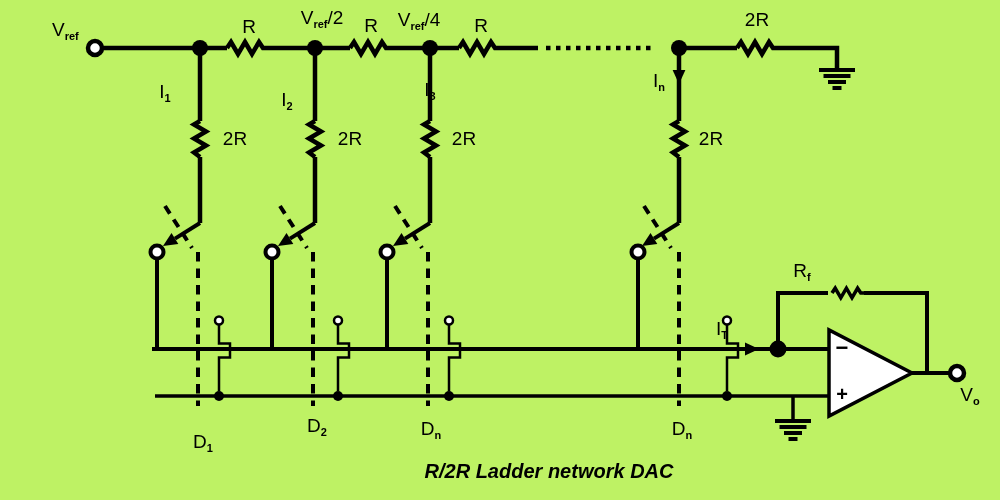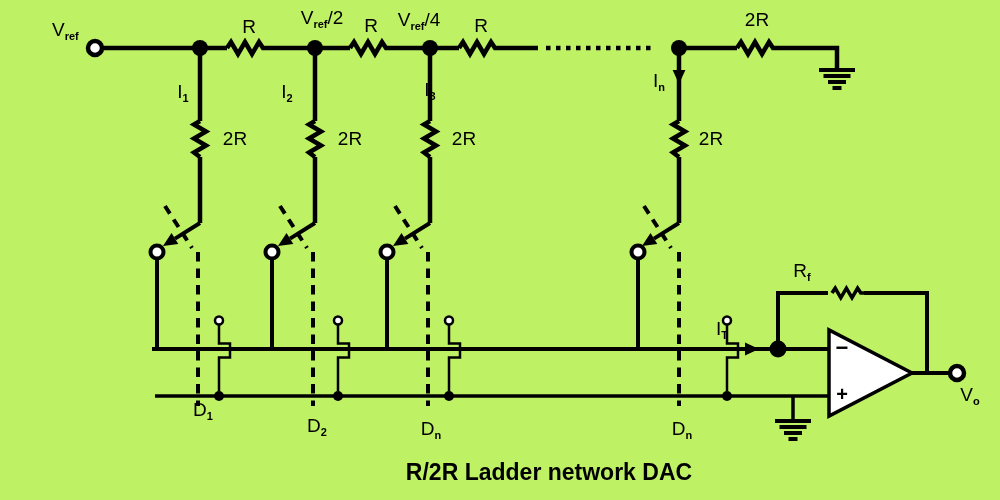--- a/index.html
+++ b/index.html
@@ -4,21 +4,21 @@
 <style>
   html,body{margin:0;padding:0;background:#ffffff;}
   #stage{position:relative;width:1000px;height:500px;background:#bef264;overflow:hidden;
          font-family:"Liberation Sans",sans-serif;color:#000;}
   #circuit{position:absolute;left:0;top:0;}
   .lbl{position:absolute;font-size:19px;line-height:1;white-space:nowrap;color:#000;
        transform:translateX(-50%);}
   .lbl.left{transform:none;}
   .lbl sub{font-size:11px;line-height:0;vertical-align:-4px;font-weight:bold;}
   .sign{position:absolute;font-size:22px;font-weight:bold;line-height:1;transform:translateX(-50%);}
-  .title{position:absolute;font-size:23px;font-weight:bold;line-height:1;transform:translateX(-50%);}
+  .title{position:absolute;font-size:20px;font-weight:bold;line-height:1;transform:translateX(-50%);font-style:italic;}
 </style>
 </head>
 <body>
 
 <div id="stage">
 
   <svg id="circuit" width="1000" height="500" viewBox="0 0 1000 500" fill="none" stroke="#000" stroke-width="4.5" stroke-linecap="butt" stroke-linejoin="miter">
     <defs>
       <path id="res-h" d="M-20 0 l4 -6 l7 12 l7 -12 l7 12 l7 -12 l4 6 l4 0"></path>
       <path id="res-v" d="M0 -18 l-6 3.5 l12 7 l-12 7 l12 7 l-12 7 l6 4.5"></path>
@@ -141,31 +141,31 @@
 
   <div class="lbl" style="left:322px;top:8px"><span>V</span><sub>ref</sub><span>/2</span></div>
 
   <div class="lbl" style="left:419px;top:10px"><span>V</span><sub>ref</sub><span>/4</span></div>
 
   <div class="lbl" style="left:249px;top:17px">R</div>
   <div class="lbl" style="left:371px;top:16px">R</div>
   <div class="lbl" style="left:481px;top:16px">R</div>
   <div class="lbl" style="left:757px;top:10px">2R</div>
 
-  <div class="lbl" style="left:183px;top:82px"><span>I</span><sub>1</sub></div>
-  <div class="lbl" style="left:287px;top:82px"><span>I</span><sub>2</sub></div>
+  <div class="lbl" style="left:165px;top:82px"><span>I</span><sub>1</sub></div>
+  <div class="lbl" style="left:287px;top:90px"><span>I</span><sub>2</sub></div>
   <div class="lbl" style="left:430px;top:80px"><span>I</span><sub>3</sub></div>
   <div class="lbl" style="left:659px;top:71px"><span>I</span><sub>n</sub></div>
 
   <div class="lbl" style="left:235px;top:129px">2R</div>
   <div class="lbl" style="left:350px;top:129px">2R</div>
   <div class="lbl" style="left:464px;top:129px">2R</div>
   <div class="lbl" style="left:711px;top:129px">2R</div>
 
-  <div class="lbl" style="left:203px;top:400px"><span>D</span><sub>1</sub></div>
+  <div class="lbl" style="left:203px;top:432px"><span>D</span><sub>1</sub></div>
   <div class="lbl" style="left:317px;top:416px"><span>D</span><sub>2</sub></div>
   <div class="lbl" style="left:431px;top:419px"><span>D</span><sub>n</sub></div>
   <div class="lbl" style="left:682px;top:419px"><span>D</span><sub>n</sub></div>
 
   <div class="lbl" style="left:722px;top:319px"><span>I</span><sub>T</sub></div>
   <div class="lbl" style="left:802px;top:261px"><span>R</span><sub>f</sub></div>
   <div class="lbl" style="left:970px;top:385px"><span>V</span><sub>o</sub></div>
 
   <div class="sign" style="left:842px;top:337px">−</div>
   <div class="sign" style="left:842px;top:384px;font-size:20px">+</div>

